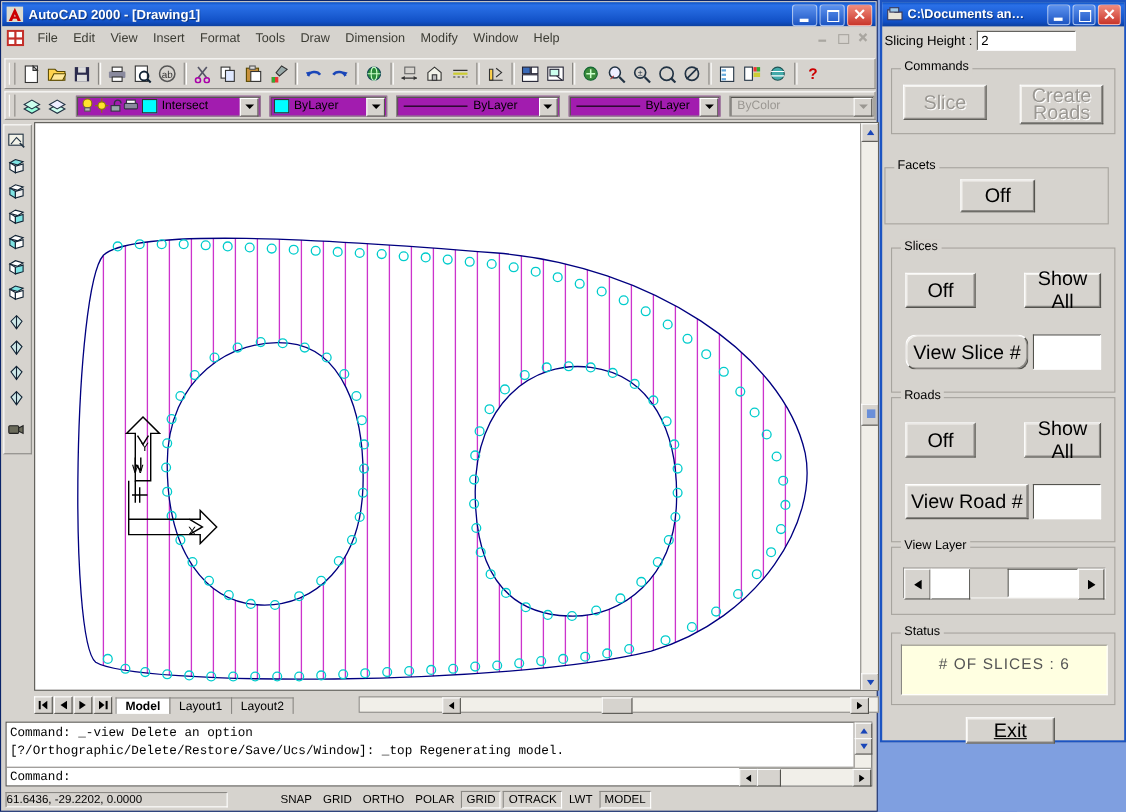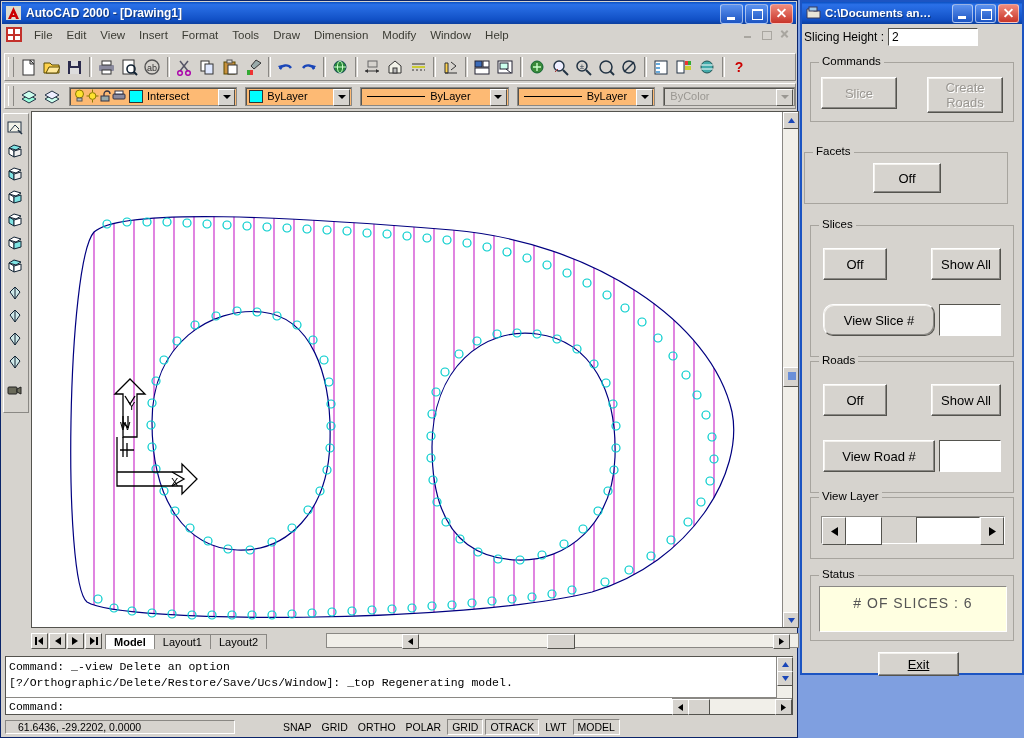--- a/index.html
+++ b/index.html
@@ -35,21 +35,21 @@
 
   
   .tbar{position:absolute;background:#d6d3ce;border-top:1px solid #fff;border-left:1px solid #fff;
         border-right:1px solid #8a8884;border-bottom:1px solid #8a8884;display:flex;align-items:center;}
   .grip{width:4px;height:20px;margin:0 3px;border-left:1px solid #fff;border-right:1px solid #8a8884;
         background:#d6d3ce;flex:0 0 auto;}
   .tbtn{width:23px;height:22px;margin:1px 0;display:flex;align-items:center;justify-content:center;flex:0 0 auto;}
   .sep{width:1px;height:20px;margin:0 3px;border-left:1px solid #8a8884;border-right:1px solid #fff;flex:0 0 auto;}
 
   
-  .combo{height:19px;background:#fdba74;border:1px solid #8a8884;box-shadow:inset 1px 1px 0 #54534e;
+  .combo{height:19px;background:#a21caf;border:1px solid #8a8884;box-shadow:inset 1px 1px 0 #54534e;
          display:flex;align-items:center;position:relative;font-size:11px;color:#000;box-sizing:border-box;}
   .combo.dis{background:#d6d3ce;color:#9a9792;}
   .combo .arrow{position:absolute;right:1px;top:1px;width:15px;height:15px;background:#d6d3ce;
         border-top:1px solid #fff;border-left:1px solid #fff;border-right:1px solid #54534e;border-bottom:1px solid #54534e;
         display:flex;align-items:center;justify-content:center;}
   .caret{width:0;height:0;border-left:4px solid transparent;border-right:4px solid transparent;border-top:4px solid #000;}
   .caret.dis{border-top-color:#9a9792;}
   .swatch{width:12px;height:11px;border:1px solid #333;margin:0 4px 0 3px;flex:0 0 auto;}
   .linesample{width:58px;height:1px;background:#000;margin:0 5px 0 6px;flex:0 0 auto;}
 
@@ -78,40 +78,40 @@
   
   .cmdwin{position:absolute;left:4px;top:655px;width:788px;height:59px;background:#fff;
           border:1px solid #54534e;box-sizing:border-box;}
   .cmdtext{position:absolute;left:3px;top:1px;right:16px;font-family:"Liberation Mono",monospace;font-size:11.5px;
            line-height:15px;color:#000;white-space:nowrap;}
   .cmd-vsb{position:absolute;right:0;top:0;width:15px;height:42px;background:#f1efe9;border-left:1px solid #8a8884;}
   .cmd-hsb{position:absolute;right:0;bottom:0;width:120px;height:15px;background:#f1efe9;border-top:1px solid #8a8884;}
 
   
   .statusbar{position:absolute;left:4px;top:718px;width:788px;height:16px;background:#d6d3ce;display:flex;align-items:center;}
-  .coord{width:230px;height:14px;background:#d6d3ce;border:1px solid;border-color:#8a8884 #fff #fff #8a8884;
-         font-size:10.5px;display:flex;align-items:center;padding-left:12px;box-sizing:border-box;color:#000;}
+  .coord{width:202px;height:14px;background:#d6d3ce;border:1px solid;border-color:#8a8884 #fff #fff #8a8884;
+         font-size:10.5px;display:flex;align-items:center;padding-left:0;box-sizing:border-box;color:#000;}
   .sflag{height:14px;padding:0 4px;margin-left:2px;font-size:10.5px;display:flex;align-items:center;color:#000;}
   .sflag.on{border:1px solid;border-color:#8a8884 #fff #fff #8a8884;}
 
   
   .dlg{position:absolute;left:800px;top:0;width:224px;height:675px;background:#d6d3ce;
        border:2px solid #1c54c2;box-sizing:border-box;}
   .dlg-title{position:absolute;left:0;top:0;width:220px;height:22px;
        background:linear-gradient(180deg,#0a4fc0 0%,#2a70e8 12%,#1f62d8 45%,#1150c6 80%,#0c3f9e 100%);
        display:flex;align-items:center;}
   .dlg-body{position:absolute;left:0;top:22px;width:220px;bottom:0;}
   .fieldrow{position:absolute;left:2px;top:4px;display:flex;align-items:center;}
   .lbl{font-size:12px;color:#000;}
   .txtbox{background:#fff;border:1px solid;border-color:#54534e #fff #fff #54534e;box-sizing:border-box;
           font-size:12px;color:#000;display:flex;align-items:center;padding-left:3px;}
   .group{position:absolute;border:1px solid #a7a49e;box-sizing:border-box;}
   .group>.gtitle{position:absolute;left:8px;top:-8px;background:#d6d3ce;padding:0 3px;font-size:11.5px;color:#000;}
   .btn{background:#d6d3ce;border:1px solid;border-color:#fff #54534e #54534e #fff;box-sizing:border-box;
-       display:flex;align-items:center;justify-content:center;font-size:13px;color:#000;text-align:center;
+       display:flex;align-items:center;justify-content:center;font-size:18px;color:#000;text-align:center;
        box-shadow:inset -1px -1px 0 #8a8884, inset 1px 1px 0 #f4f2ee;}
   .btn.dis{color:#9a9792;text-shadow:1px 1px 0 #fff;}
   .statusbox{position:absolute;background:#ffffe1;border:1px solid;border-color:#8a8884 #fff #fff #8a8884;
              box-sizing:border-box;display:flex;align-items:flex-start;justify-content:center;
              font-size:14px;color:#555;padding-top:8px;letter-spacing:1px;}
   .hsbar{position:absolute;background:#d6d3ce;border:1px solid;border-color:#8a8884 #fff #fff #8a8884;box-sizing:border-box;display:flex;}
   u{text-decoration:underline;}
 </style>
 </head>
 <body>

